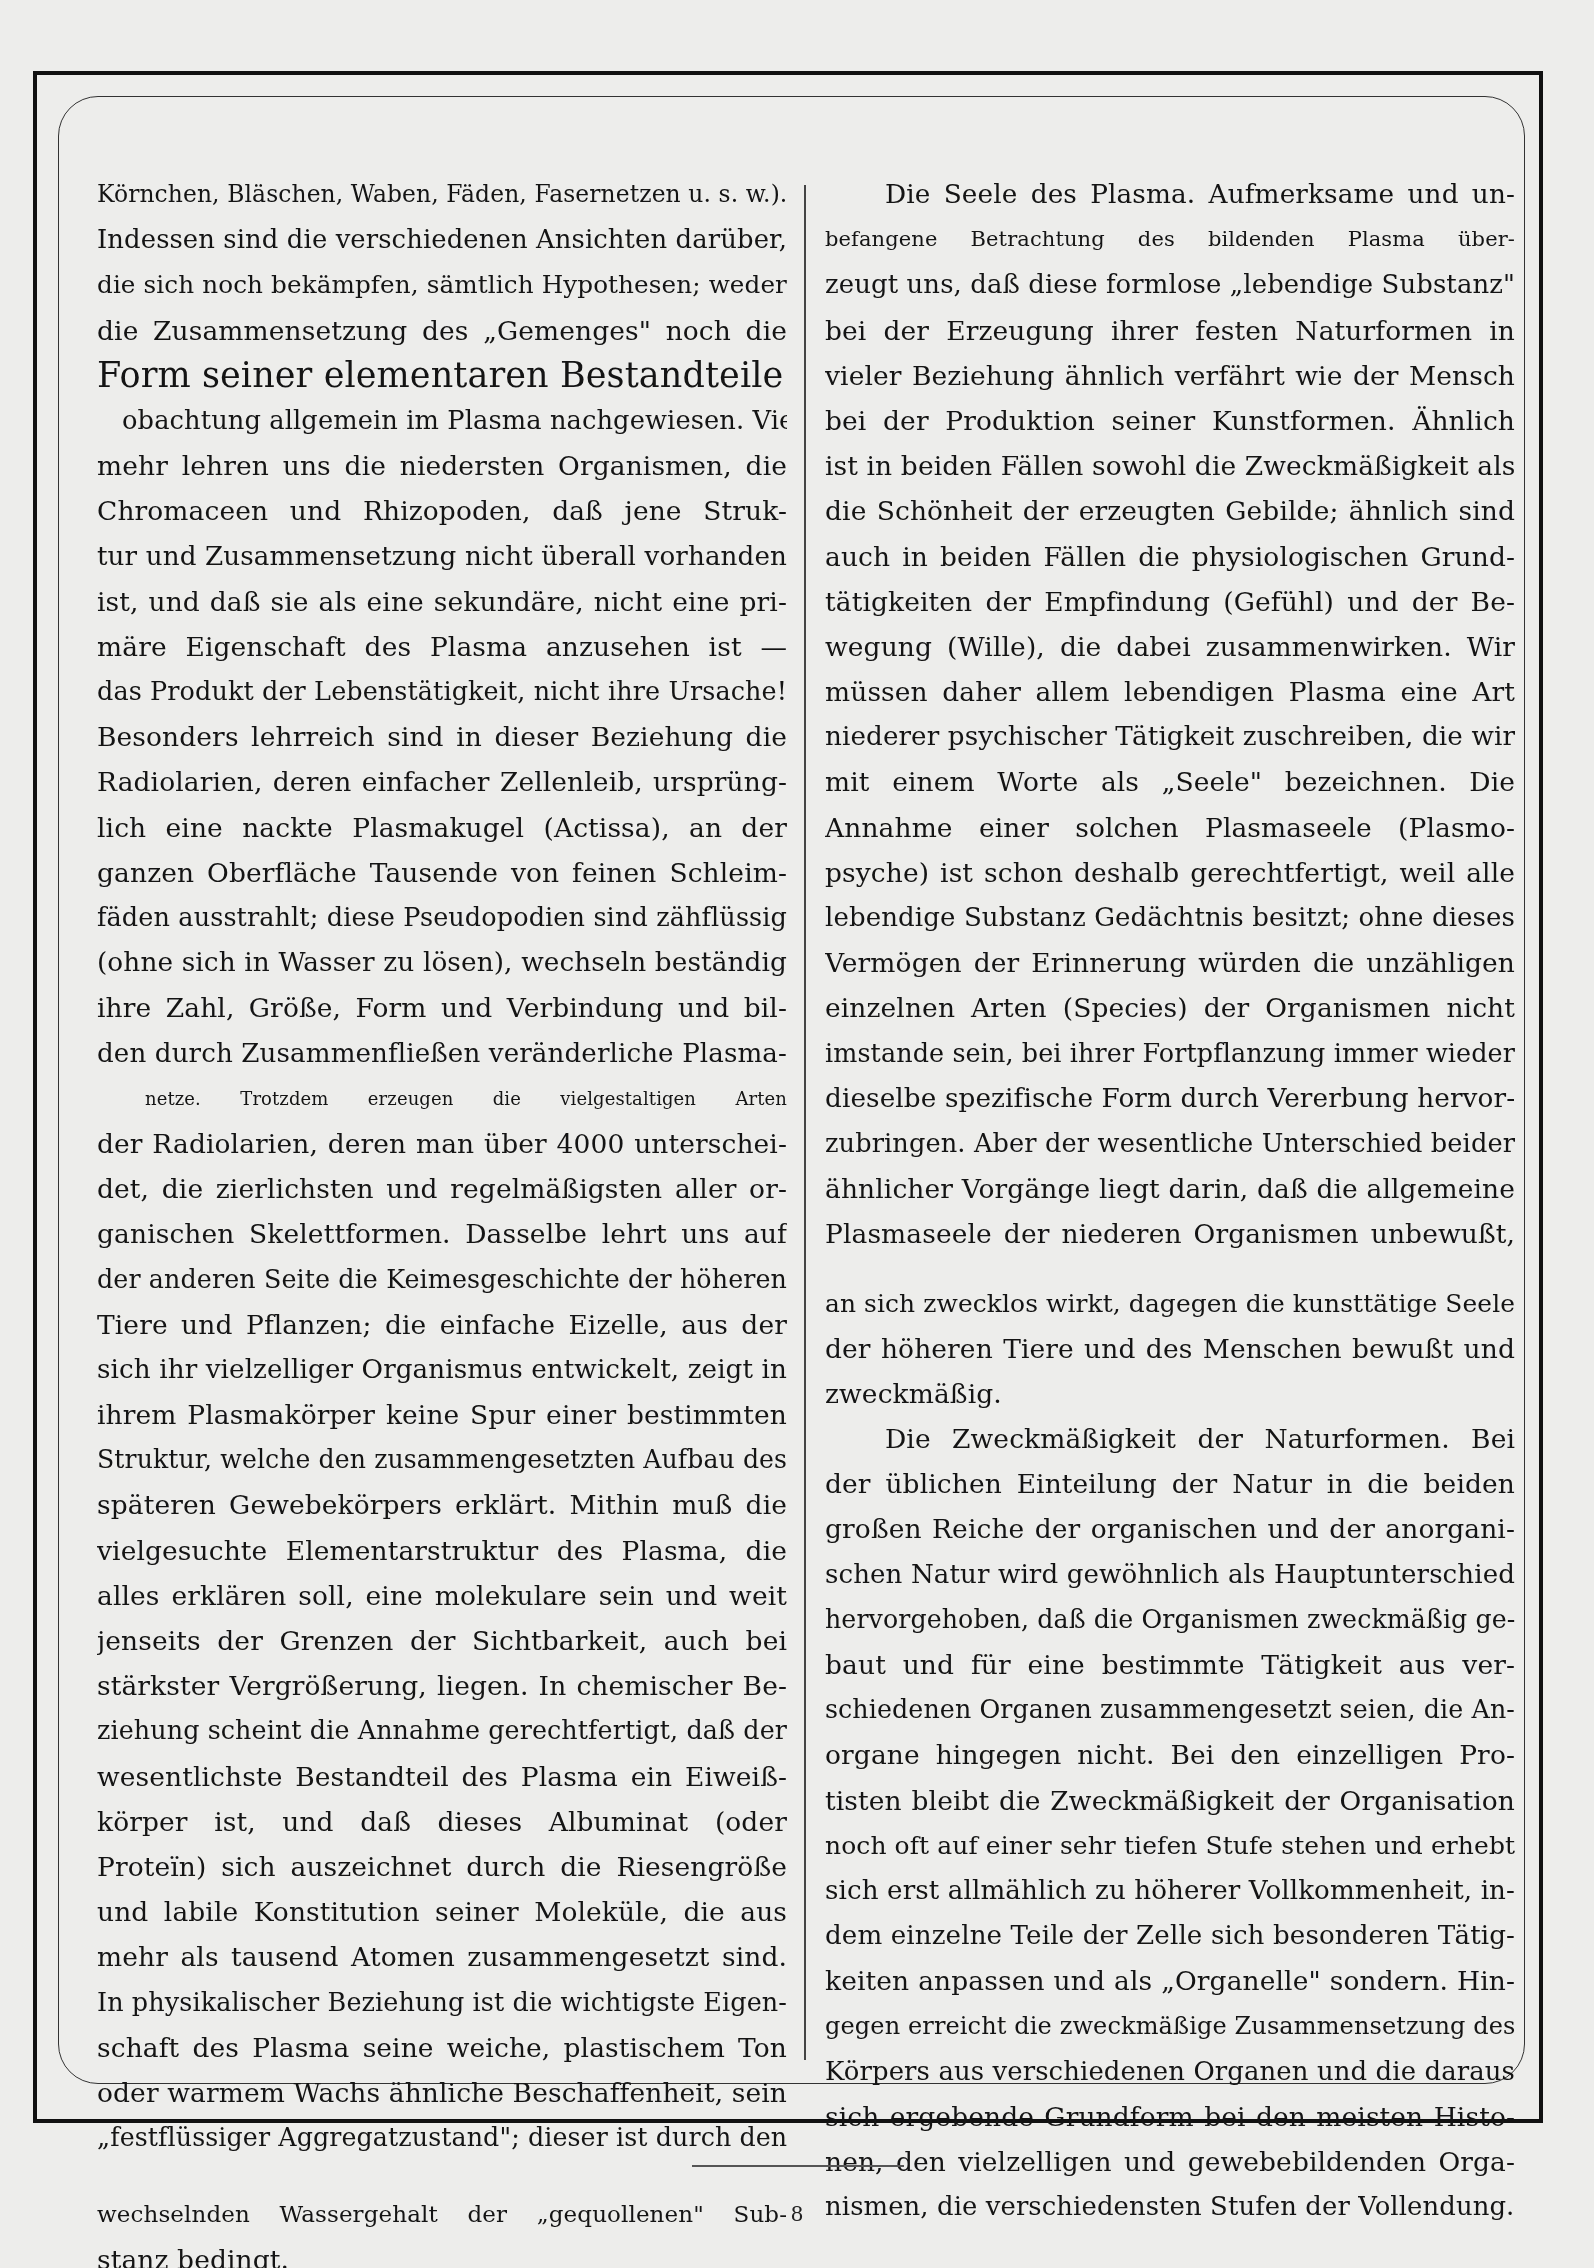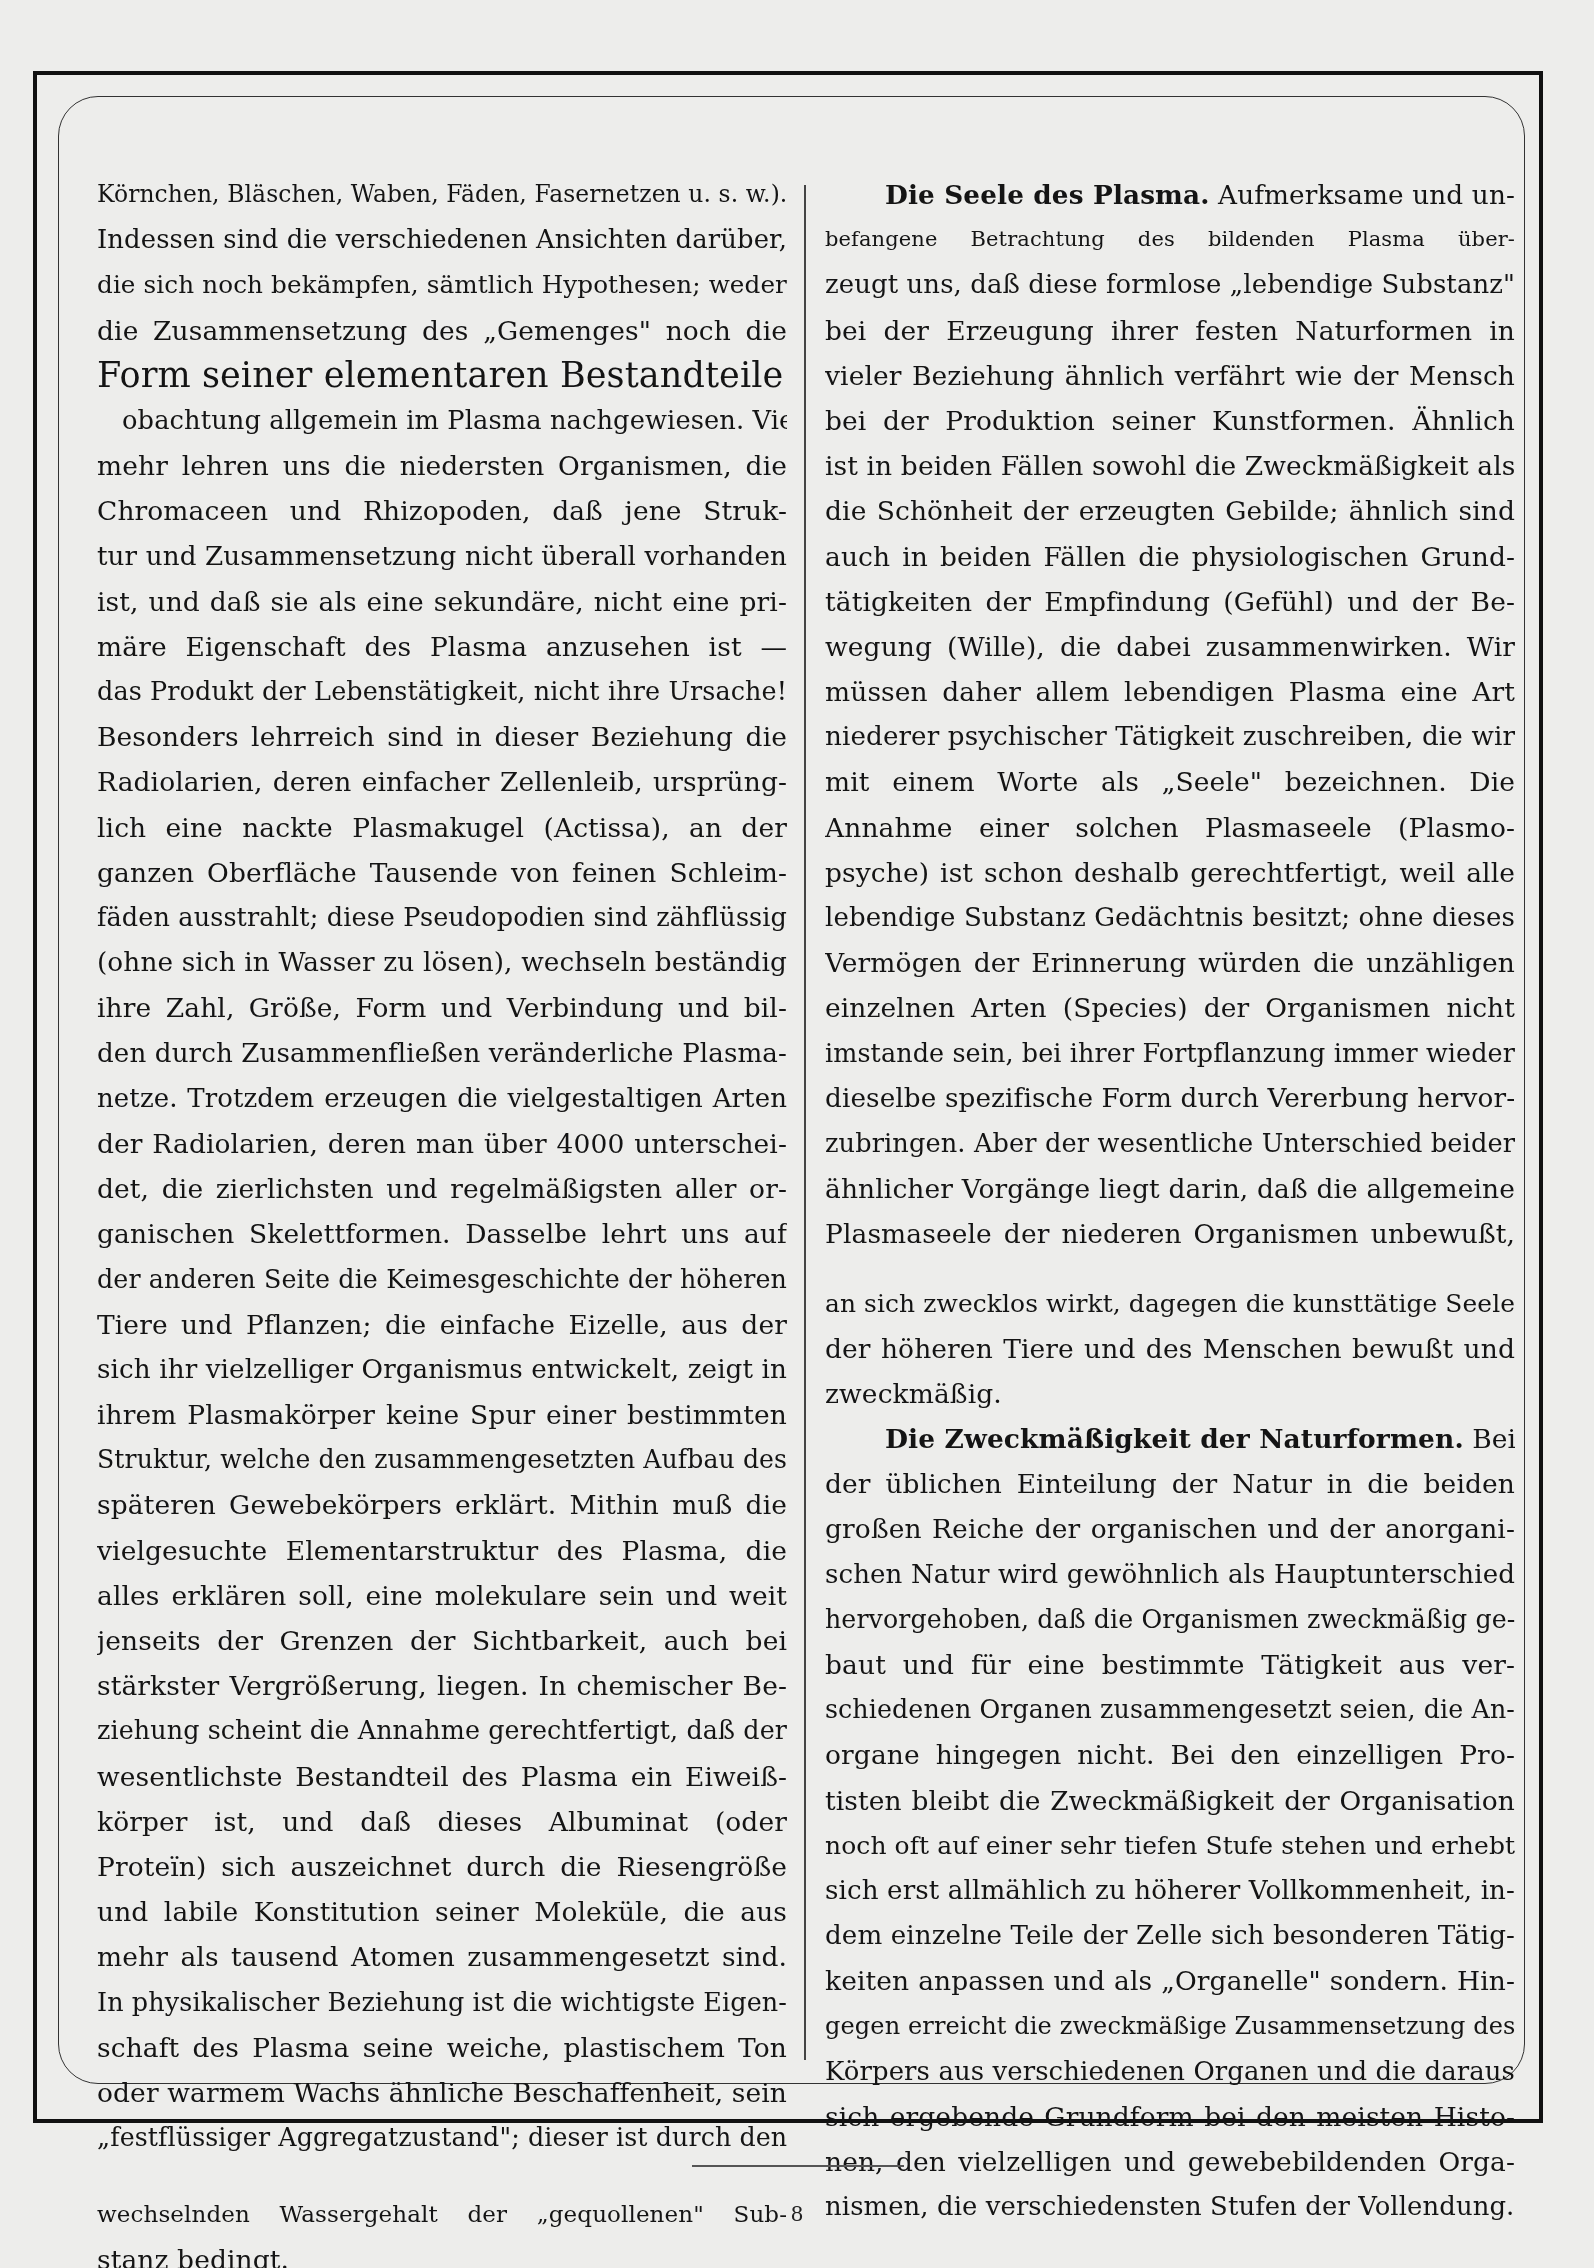--- a/index.html
+++ b/index.html
@@ -40,21 +40,21 @@
     display: block;
     height: 45.2px;
     white-space: nowrap;
     text-align: justify;
     text-align-last: justify;
     overflow: hidden;
   }
   .line.last { text-align-last: left; }
   .line.indent { padding-left: 60px; }
   .heading {
-    font-weight: bold;
+    font-weight: normal;
     font-family: "DejaVu Serif", serif;
   }
   .col-divider {
     position: absolute;
     left: 804px; top: 185px;
     width: 1.5px; height: 1875px;
     background: #444;
   }
   .bottom-rule {
     position: absolute;
@@ -92,21 +92,21 @@
     <span class="line">märe Eigenschaft des Plasma anzusehen ist —</span>
     <span class="line" style="font-size: 25.4666px;">das Produkt der Lebenstätigkeit, nicht ihre Ursache!</span>
     <span class="line">Besonders lehrreich sind in dieser Beziehung die</span>
     <span class="line">Radiolarien, deren einfacher Zellenleib, ursprüng-</span>
     <span class="line">lich eine nackte Plasmakugel (Actissa), an der</span>
     <span class="line">ganzen Oberfläche Tausende von feinen Schleim-</span>
     <span class="line" style="font-size: 25.5377px;">fäden ausstrahlt; diese Pseudopodien sind zähflüssig</span>
     <span class="line" style="font-size: 26.3473px;">(ohne sich in Wasser zu lösen), wechseln beständig</span>
     <span class="line">ihre Zahl, Größe, Form und Verbindung und bil-</span>
     <span class="line" style="font-size: 26.1588px;">den durch Zusammenfließen veränderliche Plasma-</span>
-    <span class="line" style="font-size: 26px;">netze. Trotzdem erzeugen die vielgestaltigen Arten</span>
+    <span class="line" style="font-size: 18px; margin-left: 48px;">netze. Trotzdem erzeugen die vielgestaltigen Arten</span>
     <span class="line">der Radiolarien, deren man über 4000 unterschei-</span>
     <span class="line">det, die zierlichsten und regelmäßigsten aller or-</span>
     <span class="line">ganischen Skelettformen. Dasselbe lehrt uns auf</span>
     <span class="line" style="font-size: 25.3606px;">der anderen Seite die Keimesgeschichte der höheren</span>
     <span class="line">Tiere und Pflanzen; die einfache Eizelle, aus der</span>
     <span class="line" style="font-size: 26.1963px;">sich ihr vielzelliger Organismus entwickelt, zeigt in</span>
     <span class="line">ihrem Plasmakörper keine Spur einer bestimmten</span>
     <span class="line" style="font-size: 25.1513px;">Struktur, welche den zusammengesetzten Aufbau des</span>
     <span class="line">späteren Gewebekörpers erklärt. Mithin muß die</span>
     <span class="line">vielgesuchte Elementarstruktur des Plasma, die</span>

